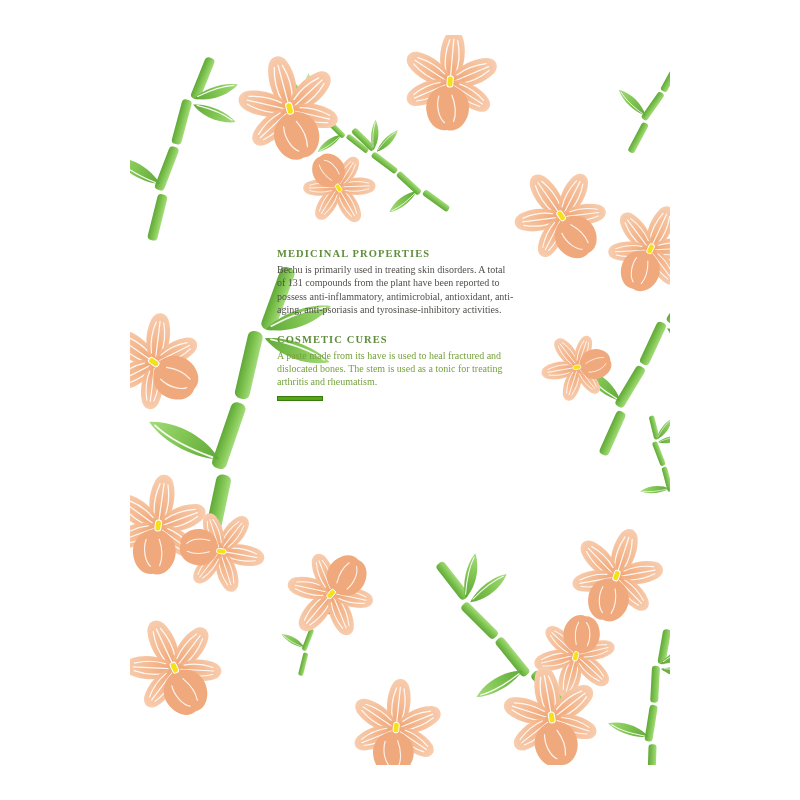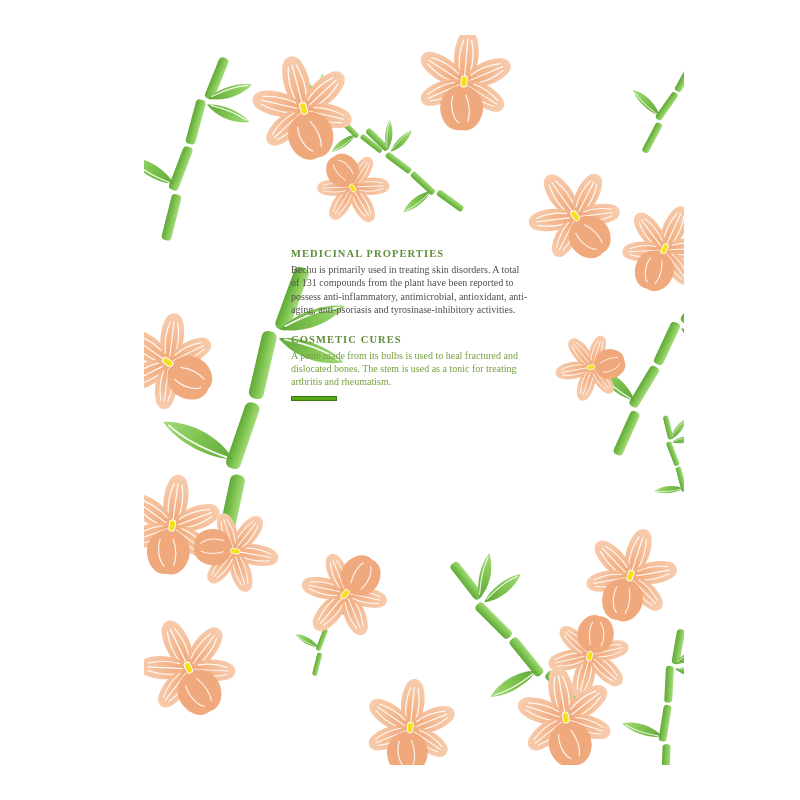--- a/index.html
+++ b/index.html
@@ -6,21 +6,21 @@
   .canvas {
     position: relative;
     width: 800px;
     height: 800px;
     background: #ffffff;
     overflow: hidden;
     font-family: "Liberation Serif", serif;
   }
   .page {
     position: absolute;
-    left: 144px;
+    left: 130px;
     top: 35px;
     width: 540px;
     height: 730px;
     background: #ffffff;
     overflow: hidden;
   }
   .pattern-svg {
     position: absolute;
     left: 0; top: 0;
     width: 540px; height: 730px;
@@ -139,19 +139,19 @@
       <use href="#flower" transform="translate(266,694) rotate(6) scale(0.95)"></use>
       <use href="#flower" transform="translate(422,684) rotate(-10)"></use>
     </svg>
 
     <div class="text-block">
       <h3 class="sec-heading">MEDICINAL PROPERTIES</h3>
       <p>Bechu is primarily used in treating skin disorders. A total of 131 compounds from the plant have been reported to possess anti-inflammatory, antimicrobial, antioxidant, anti-aging, anti-psoriasis and tyrosinase-inhibitory activities.</p>
 
       <h3 class="sec-heading second">COSMETIC CURES</h3>
 
-      <p class="note-para">A paste made from its bulbs is used to heal fractured and dislocated bones. The stem is used as a tonic for treating arthritis and rheumatism.</p>
+      <p class="note-para">A paste made from its have is used to heal fractured and dislocated bones. The stem is used as a tonic for treating arthritis and rheumatism.</p>
 
       <div class="green-rule"></div>
     </div>
 
   </div>
 </div>
 
 </body></html>

